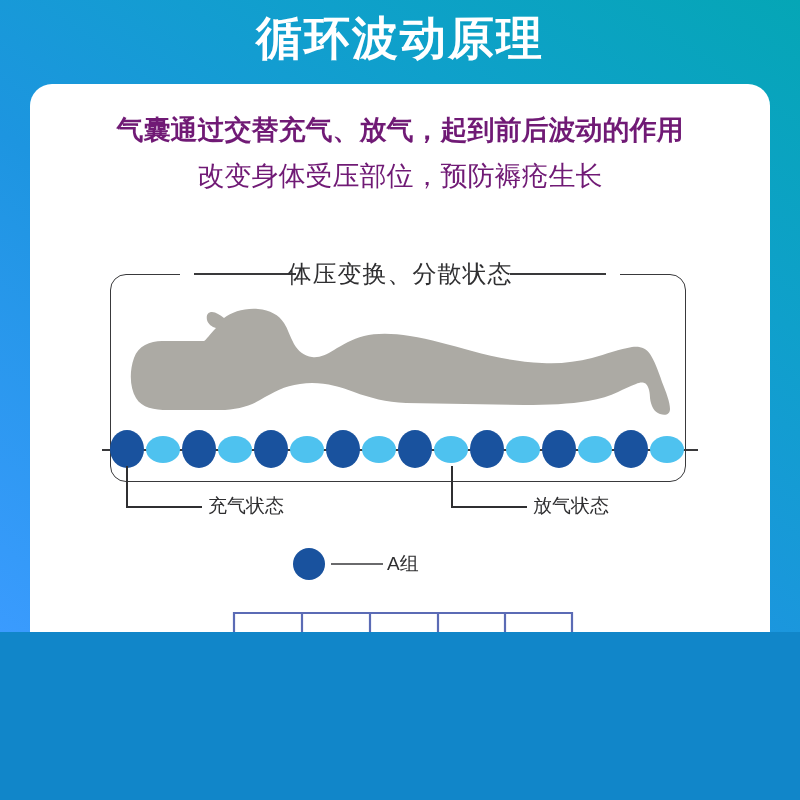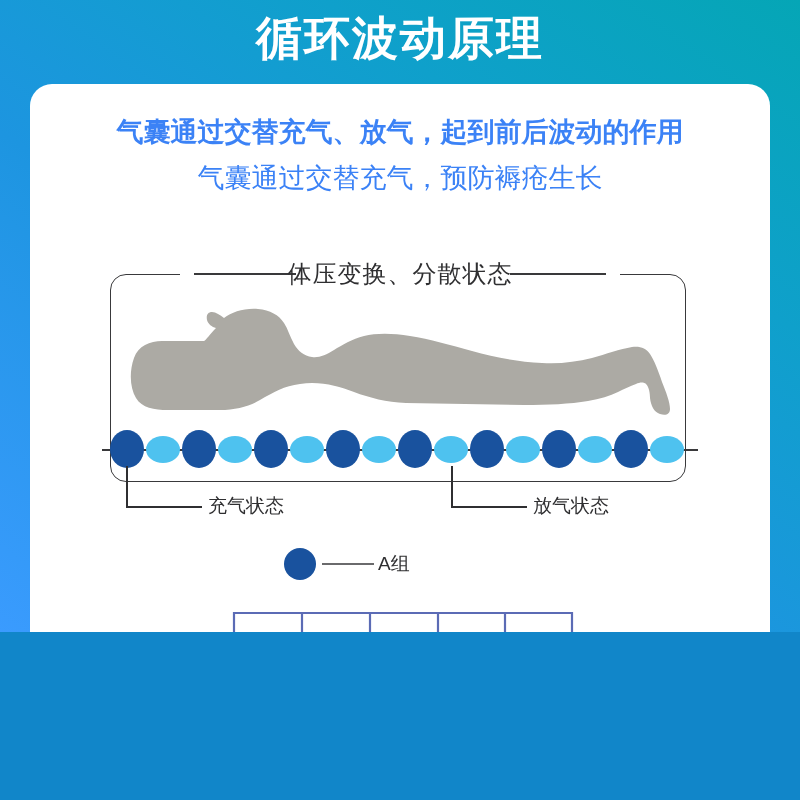--- a/index.html
+++ b/index.html
@@ -30,21 +30,22 @@
   .card{
     position:absolute;left:30px;top:84px;
     width:740px;height:716px;
     background:#ffffff;
     border-radius:22px 22px 0 0;
   }
 
   
   .intro{
     position:absolute;left:0;top:26px;width:740px;text-align:center;
-    color:#3b82f6;
+    color:#701a75;
+    font-family:Liberation Mono, monospace;
   }
   .intro .l1{
     font-size:27px;font-weight:bold;line-height:44px;letter-spacing:0px;
     white-space:nowrap;
   }
   .intro .l2{
     font-size:27px;font-weight:normal;line-height:48px;letter-spacing:0px;
     white-space:nowrap;
   }
 
@@ -89,21 +90,21 @@
 
   
   .callout{position:absolute;padding-left:33px;}
   .callout .vline{position:absolute;width:1.6px;background:#2f2f31;}
   .callout .hline{position:absolute;height:1.6px;background:#2f2f31;}
   .callout .ctext{
     position:absolute;font-size:19px;color:#2f2f31;white-space:nowrap;line-height:22px;
   }
 
   
-  .legend{position:absolute;left:68px;top:462px;width:580px;height:40px;}
+  .legend{position:absolute;left:77px;top:462px;width:580px;height:40px;}
   .legend .item{position:absolute;top:0;height:36px;}
   .legend .dotA{position:absolute;left:0;top:2px;width:32px;height:32px;border-radius:50%;background:#19529e;}
   .legend .dotB{position:absolute;left:0;top:8px;width:34px;height:22px;border-radius:50%;background:#4ec2ef;}
   .legend .lline{position:absolute;top:17px;height:1.6px;background:#6a6a6c;}
   .legend .ltext{position:absolute;top:5px;font-size:19px;color:#2f2f31;white-space:nowrap;}
 
   
   .wave{position:absolute;left:190px;top:525px;width:400px;height:250px;}
   .manifold{position:absolute;}
   .cyl{position:absolute;bottom:22px;width:28px;}
@@ -125,21 +126,21 @@
 <body>
 
 <div id="page">
 
   <div class="title">循环波动原理</div>
 
   <div class="card">
 
     <div class="intro">
       <div class="l1">气囊通过交替充气、放气，起到前后波动的作用</div>
-      <div class="l2">气囊通过交替充气，预防褥疮生长</div>
+      <div class="l2">改变身体受压部位，预防褥疮生长</div>
     </div>
 
     <div class="panel">
 
       <div class="panel-box"></div>
 
       <div class="mask" style="left:70px;width:440px;"></div>
       <div class="dash" style="left:84px;width:102px;"></div>
       <div class="dash" style="left:400px;width:96px;"></div>
 

